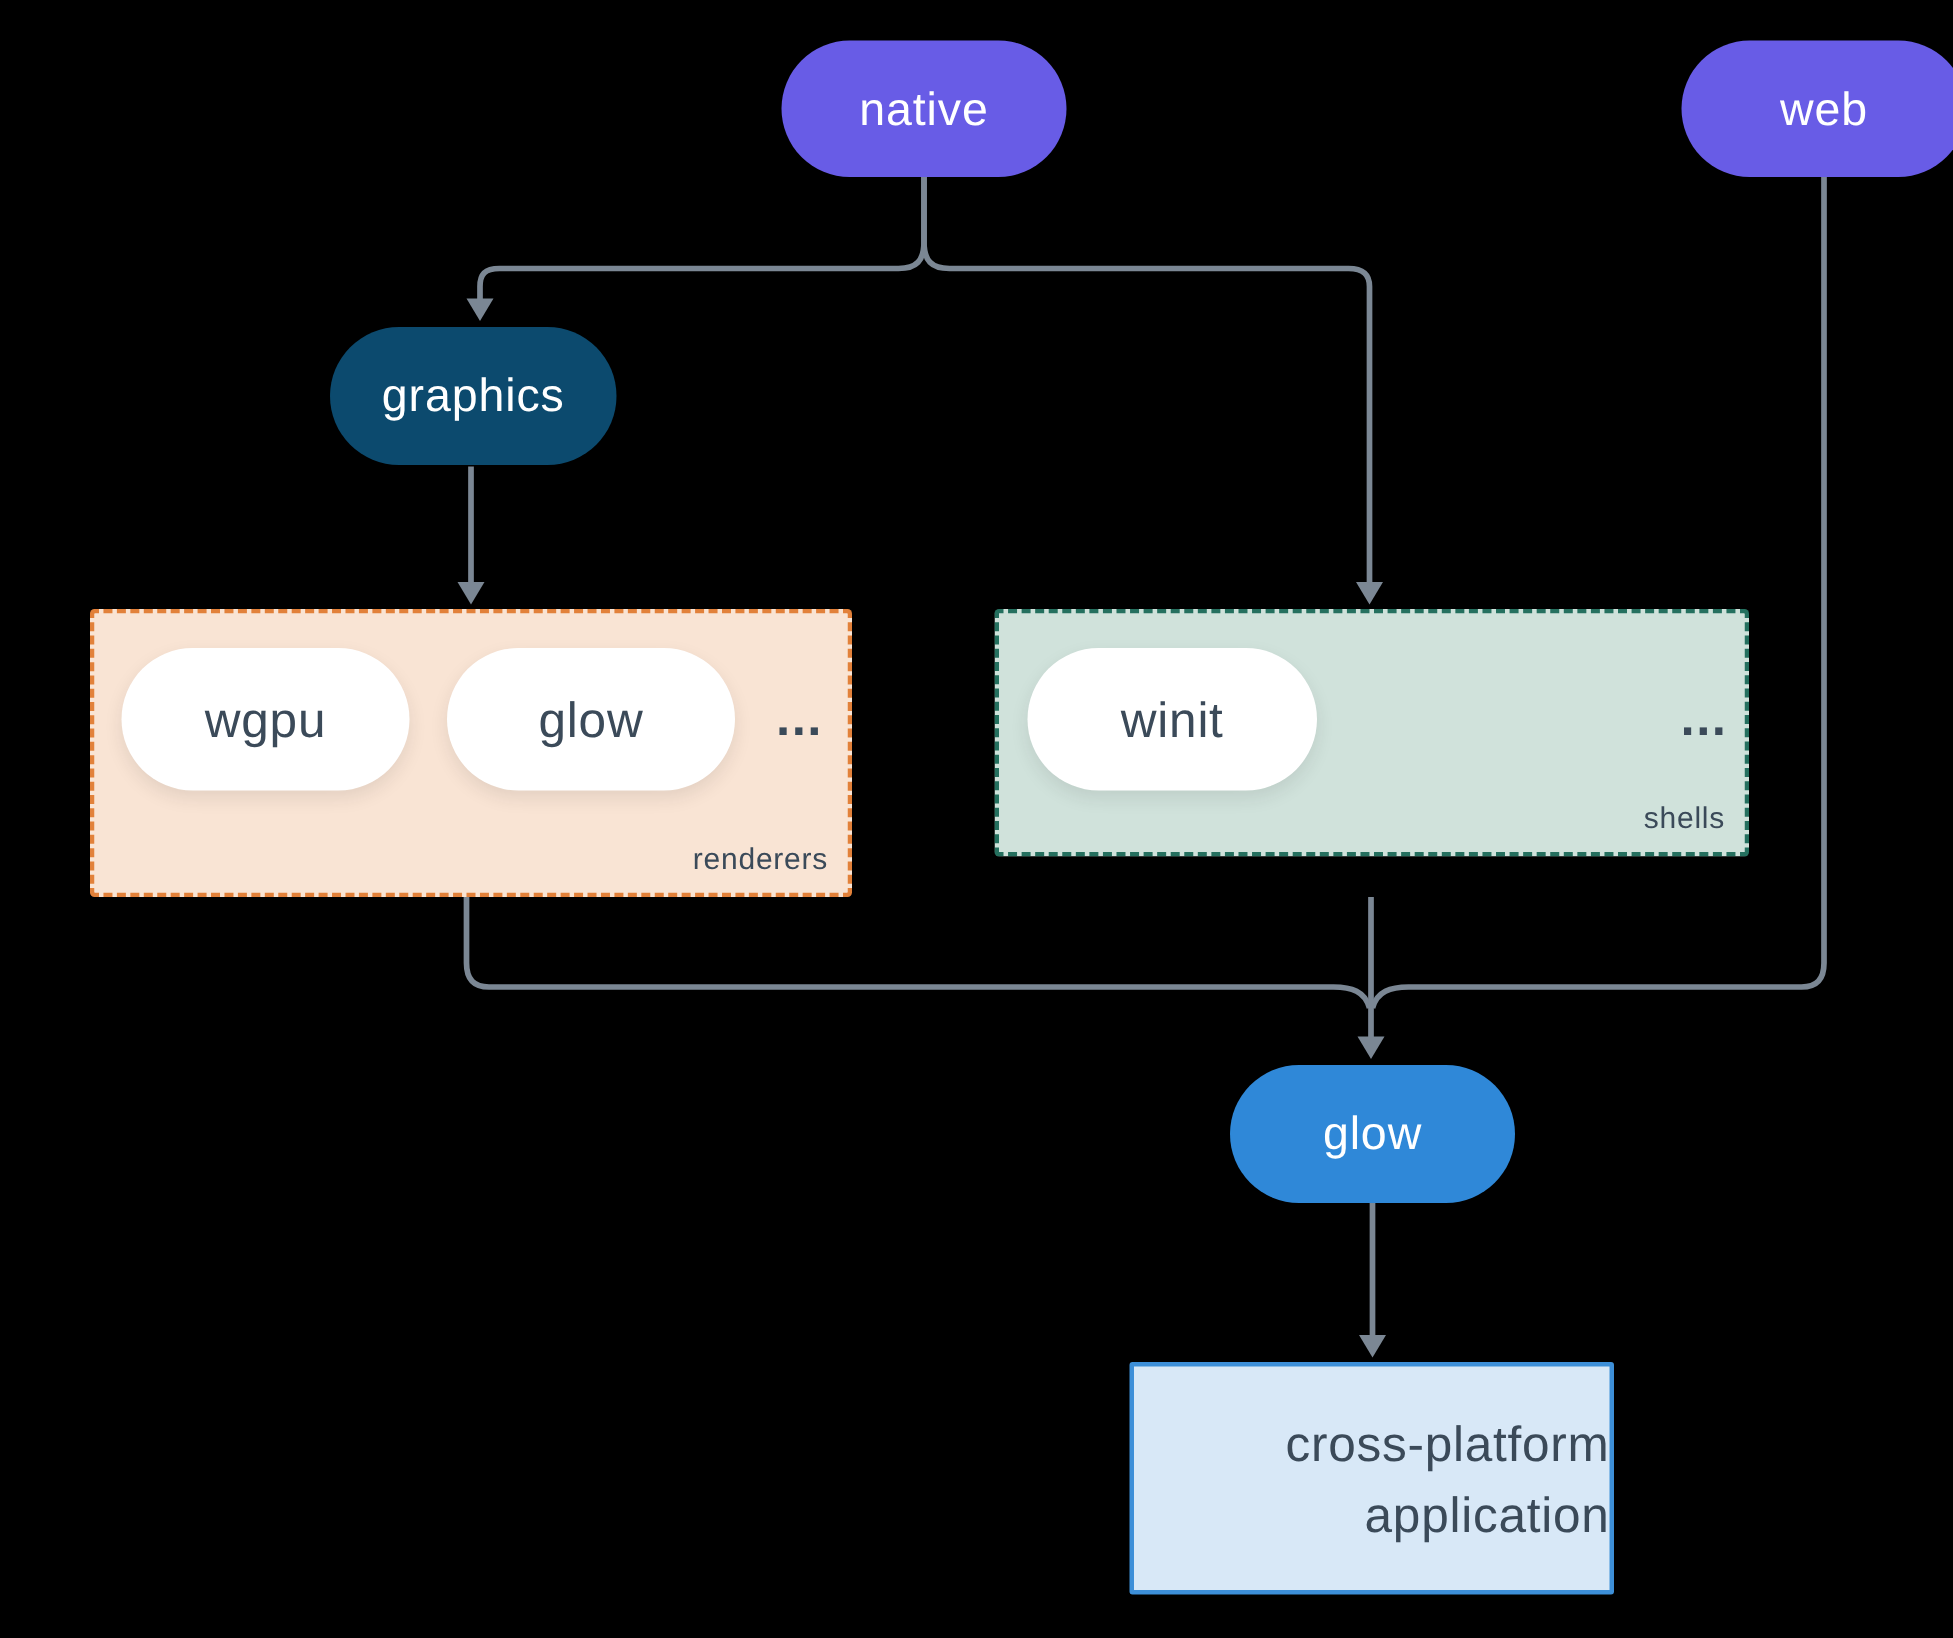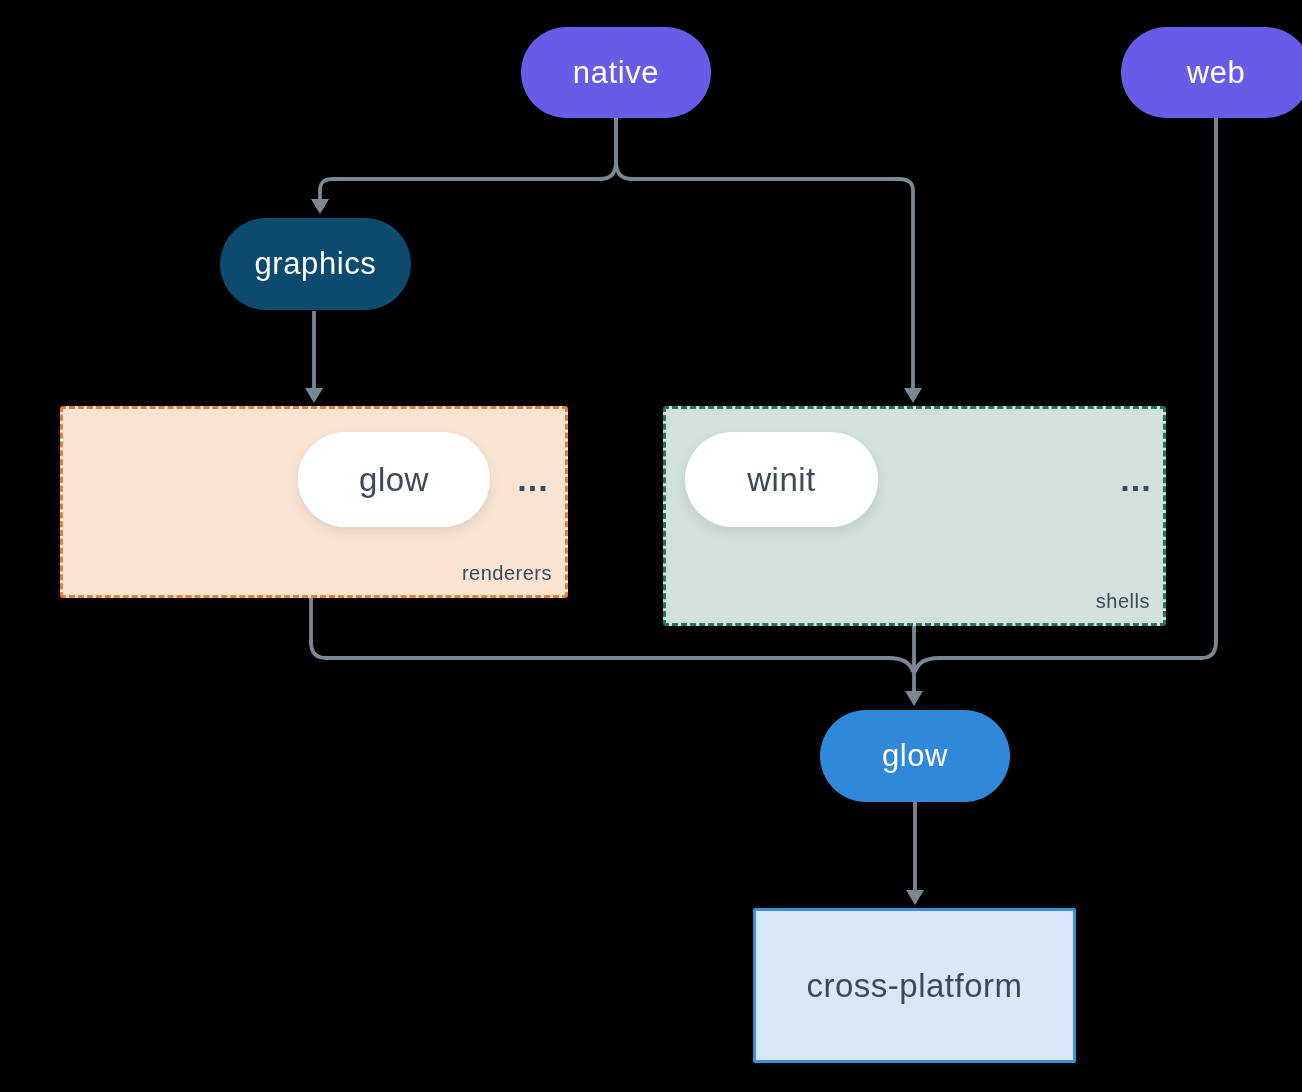--- a/index.html
+++ b/index.html
@@ -29,21 +29,21 @@
   .group {
     position: absolute;
     border-radius: 3px;
   }
   .group-renderers {
     left: 27px; top: 406px; width: 508px; height: 192px;
     background: #f9e4d4;
     border: 3px dashed #e2813a;
   }
   .group-shells {
-    left: 630px; top: 406px; width: 503px; height: 220px;
+    left: 630px; top: 406px; width: 503px; height: 165px;
     background: #d0e2db;
     border: 3px dashed #25705f;
   }
 
   .white-pill {
     position: absolute;
     background: #ffffff;
     border-radius: 50px;
     display: flex; align-items: center; justify-content: center;
     color: #3b4a59;
@@ -76,21 +76,21 @@
     letter-spacing: 0.5px;
   }
 
   .appbox {
     position: absolute;
     left: 720px; top: 908px; width: 323px; height: 155px;
     background: #d8e8f7;
     border: 3px solid #3d8fd8;
     border-radius: 2px;
     display: flex; flex-direction: column;
-    align-items: center; justify-content: center;
+    align-items: flex-end; justify-content: center;
     color: #3b4a59;
     font-size: 33px;
     line-height: 47px;
     letter-spacing: 0.5px;
   }
 </style>
 </head>
 <body>
 
 <div class="canvas">
@@ -120,20 +120,23 @@
 
   <div class="pill pill-web">
     <span>web</span>
   </div>
 
   <div class="pill pill-graphics">
     <span>graphics</span>
   </div>
 
   <div class="group group-renderers">
+    <div class="white-pill wp-wgpu">
+      <span>wgpu</span>
+    </div>
     <div class="white-pill wp-glow">
       <span>glow</span>
     </div>
     <span class="ellipsis">...</span>
     <span class="group-label">renderers</span>
   </div>
 
   <div class="group group-shells">
     <div class="white-pill wp-winit">
       <span>winit</span>
@@ -141,15 +144,16 @@
     <span class="ellipsis">...</span>
     <span class="group-label">shells</span>
   </div>
 
   <div class="pill pill-iced">
     <span>glow</span>
   </div>
 
   <div class="appbox">
     <span>cross-platform</span>
+    <span>application</span>
   </div>
 
 </div>
 
 </body></html>

